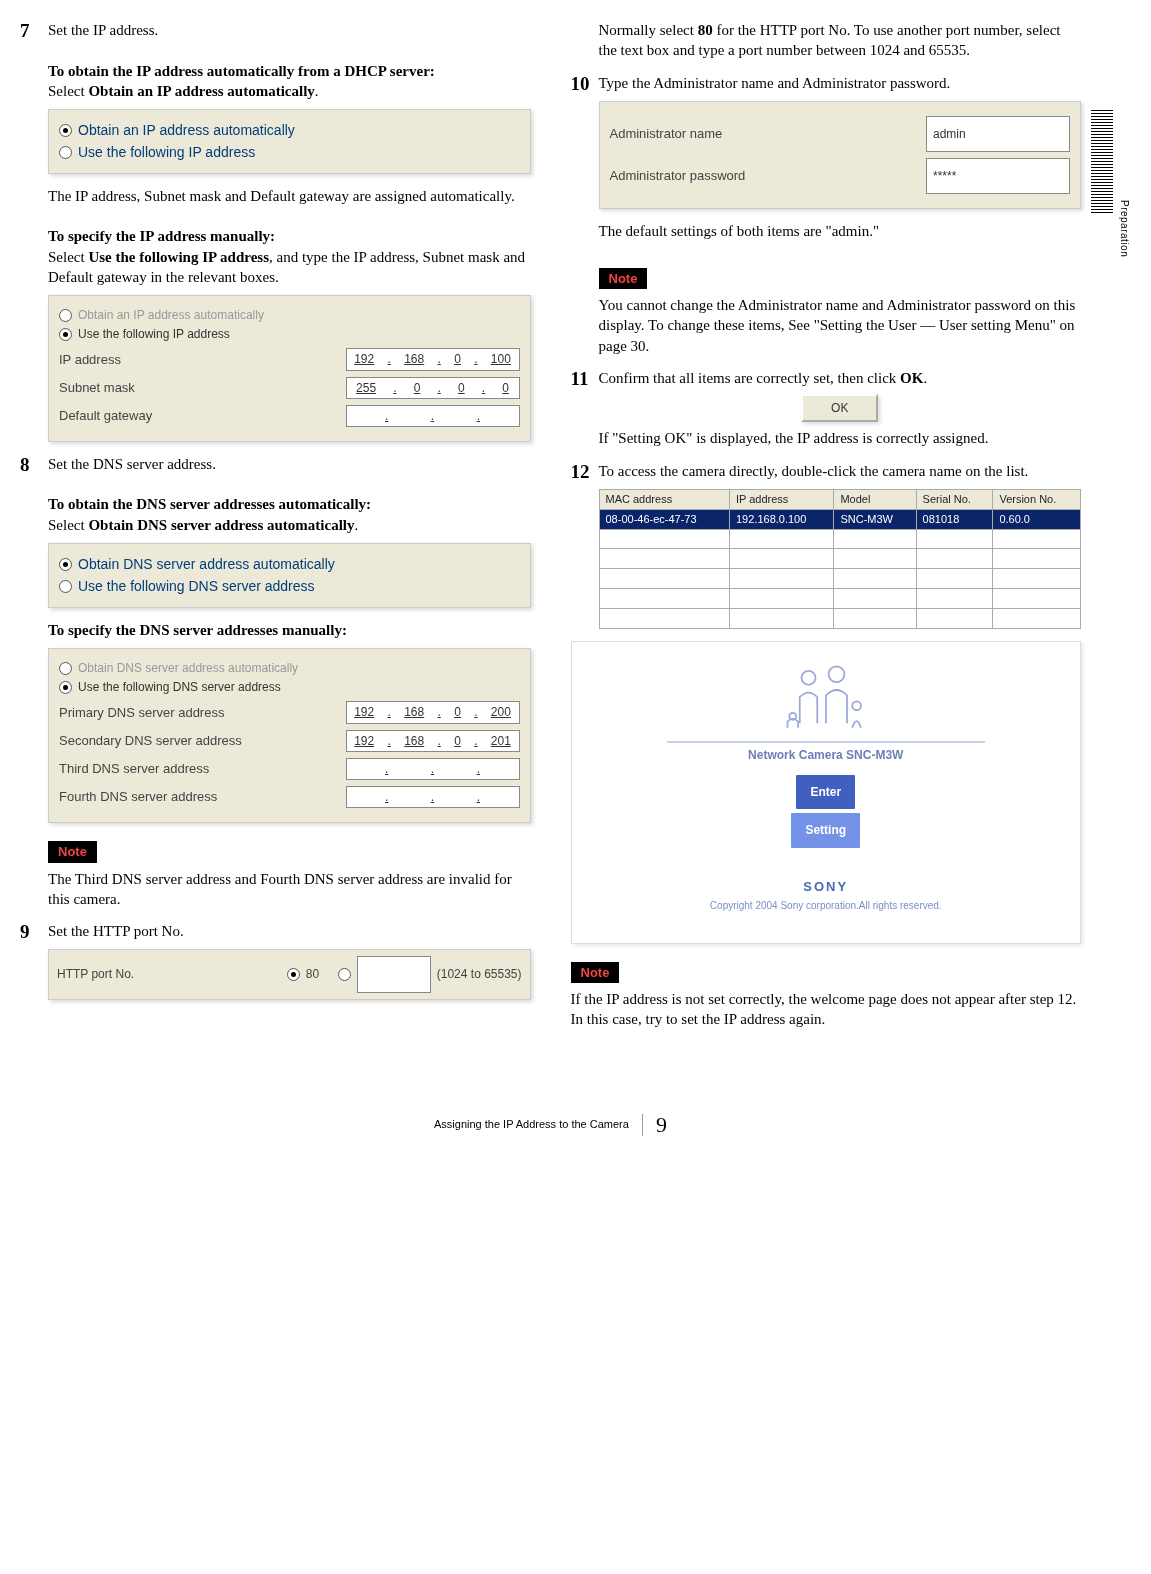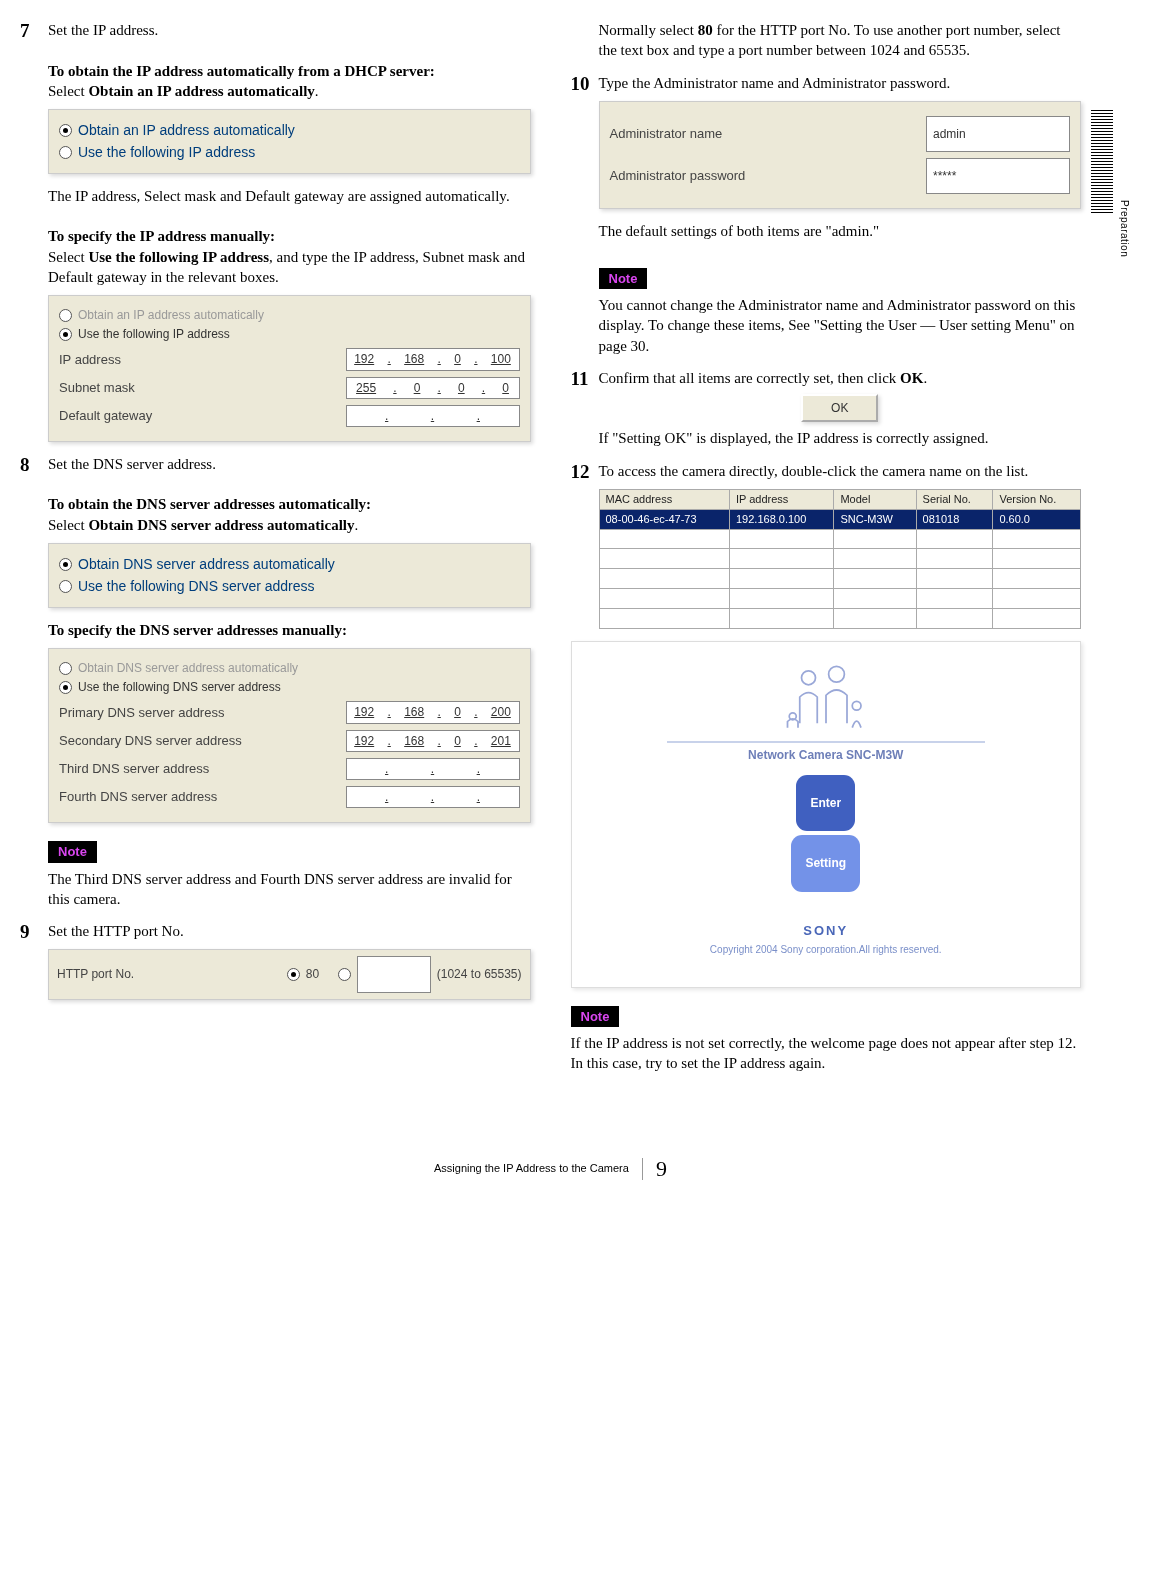--- a/index.html
+++ b/index.html
@@ -59,21 +59,21 @@
     background: #fff;
     padding: 2px 6px;
     display: inline-flex; gap: 10px; align-items: center;
     min-width: 160px;
     justify-content: space-around;
     text-decoration: underline;
   }
   .field-row { display: flex; justify-content: space-between; align-items: center; margin: 6px 0; }
   .field-label { font-family: Tahoma, Arial, sans-serif; font-size: 13px; color: #444; }
   .note-box {
-    background: #000; color: #d946ef; font-weight: bold;
+    background: #000; color: #ef4444; font-weight: bold;
     font-family: Arial, Helvetica, sans-serif; font-size: 13px;
     display: inline-block; padding: 2px 10px; margin: 6px 0;
   }
   .http-row {
     background: #ece9d8; border: 1px solid #ccc;
     font-family: Tahoma, Arial, sans-serif; font-size: 12px; color: #444;
     display: flex; align-items: center; justify-content: space-between;
     padding: 6px 8px; margin: 8px 0;
     box-shadow: 2px 2px 4px rgba(0,0,0,0.15);
   }
@@ -94,21 +94,21 @@
   .grid-table th, .grid-table td { border: 1px solid #aaa; padding: 2px 6px; text-align: left; }
   .grid-table th { background: #ece9d8; font-weight: normal; color: #222; }
   .grid-table .sel td, .grid-table .sel th { background: #0a246a; color: #fff; }
   .welcome {
     background: #fff; border: 1px solid #ddd; padding: 20px 10px 30px 10px; text-align: center;
     font-family: Arial, Helvetica, sans-serif; margin: 8px 0 12px 0;
     box-shadow: 2px 2px 4px rgba(0,0,0,0.1);
   }
   .welcome hr { width: 65%; border: none; border-top: 2px solid #c8d2ea; margin: 4px auto; }
   .welcome .title { color: #6e7fb8; font-weight: bold; font-size: 12px; margin: 4px 0 10px 0; }
-  .welcome .btn { display: inline-block; color: #fff; border-radius: 11px; font-size: 12px; font-weight: bold; padding: 20px 14px; margin: 2px auto; }
+  .welcome .btn { display: inline-block; color: #fff; border-radius: 1px; font-size: 12px; font-weight: bold; padding: 9px 14px; margin: 2px auto; }
   .welcome .enter { background: #4060c0; }
   .welcome .setting { background: #7392e8; }
   .welcome .sony { color: #4a67b8; font-weight: bold; letter-spacing: 2px; margin-top: 28px; font-size: 13px; }
   .welcome .copy { color: #7a8fc9; font-size: 10px; margin-top: 4px; }
   .footer {
     text-align: center; font-family: Arial, Helvetica, sans-serif; font-size: 11px;
     margin-top: 80px; padding-right: 0;
   }
   .footer .sep { display: inline-block; border-left: 1px solid #999; height: 22px; vertical-align: middle; margin: 0 10px; }
   .footer .pnum { font-size: 22px; font-family: "Times New Roman", serif; vertical-align: middle; }
@@ -184,21 +184,21 @@
                 <span class="dot"></span>
               </span>
               <span>Obtain an IP address automatically</span>
             </div>
           <div class="row">
               <span class="radio"></span>
               <span>Use the following IP address</span>
             </div>
         </div>
 
-        <div>The IP address, Select mask and Default gateway are assigned automatically.</div>
+        <div>The IP address, Subnet mask and Default gateway are assigned automatically.</div>
         <br>
         <div class="bold">To specify the IP address manually:</div>
         <div>
           <span>Select </span><span class="bold">Use the following IP address</span><span>, and type the IP address, Subnet mask and Default gateway in the relevant boxes.</span>
         </div>
 
         <div class="fig">
           <div class="row" style="color:#999;">
               <span class="radio"></span>
               <span>Obtain an IP address automatically</span>

